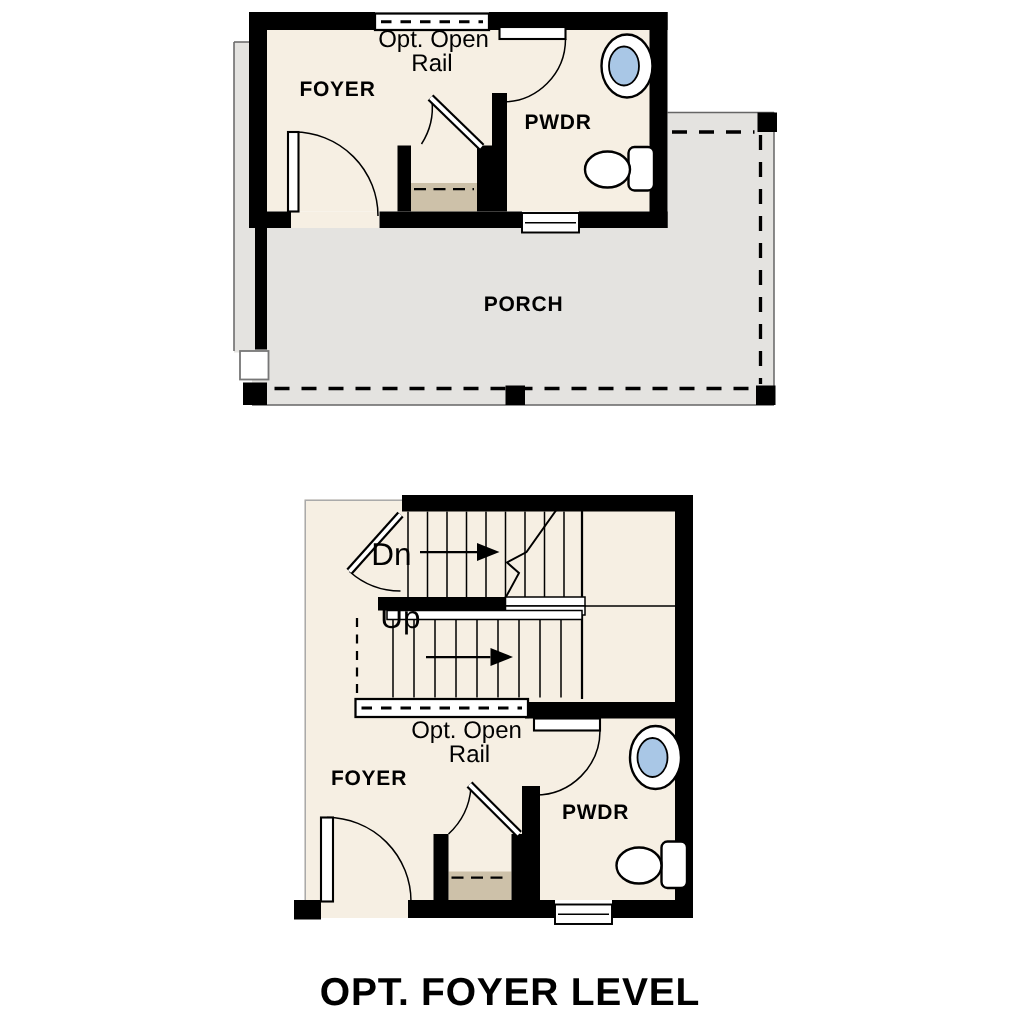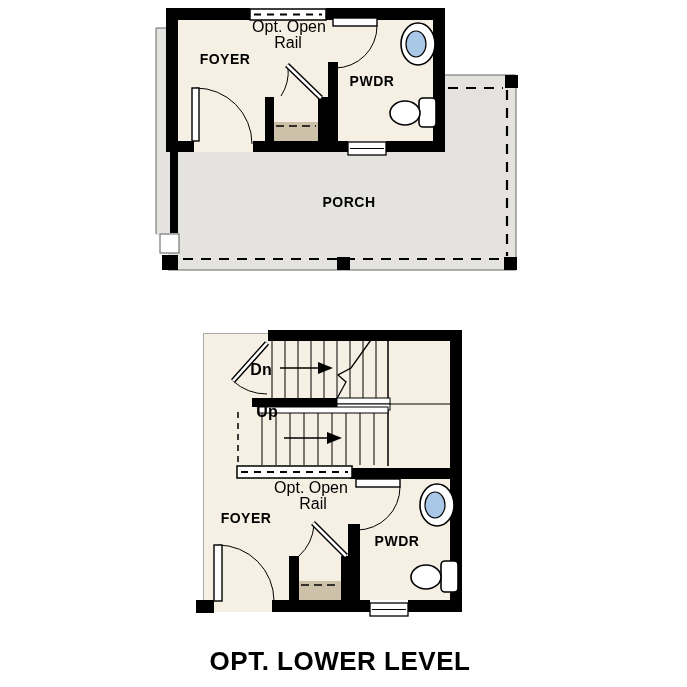--- a/index.html
+++ b/index.html
@@ -14,21 +14,21 @@
   .label{
     position:absolute;
     transform:translate(-50%,-50%);
     white-space:nowrap;
     color:#000;
     text-align:center;
     line-height:1;
   }
   .room{font-size:14px;font-weight:bold;letter-spacing:.5px;}
   .small{font-size:16px;font-weight:normal;}
-  .tiny{font-size:16px;font-weight:bold;}
+  .tiny{font-size:21px;font-weight:normal;}
   .caption{font-size:26px;font-weight:bold;letter-spacing:.5px;}
 </style>
 </head>
 <body>
 
 <div id="stage">
 
 <svg id="plan-svg" width="687" height="687" viewBox="0 0 687 687">
 
   <g>
@@ -212,15 +212,15 @@
   <div class="label room" style="left:225px;top:59px;">FOYER</div>
   <div class="label room" style="left:372px;top:81px;">PWDR</div>
   <div class="label room" style="left:349px;top:202px;">PORCH</div>
 
   <div class="label tiny" style="left:261px;top:370px;">Dn</div>
   <div class="label tiny" style="left:267px;top:412px;">Up</div>
   <div class="label small" style="left:311px;top:488px;">Opt. Open</div>
   <div class="label small" style="left:313px;top:504px;">Rail</div>
   <div class="label room" style="left:246px;top:518px;">FOYER</div>
   <div class="label room" style="left:397px;top:541px;">PWDR</div>
-  <div class="label caption" style="left:340px;top:661px;">OPT. LOWER LEVEL</div>
+  <div class="label caption" style="left:340px;top:661px;">OPT. FOYER LEVEL</div>
 
 </div>
 
 </body></html>

